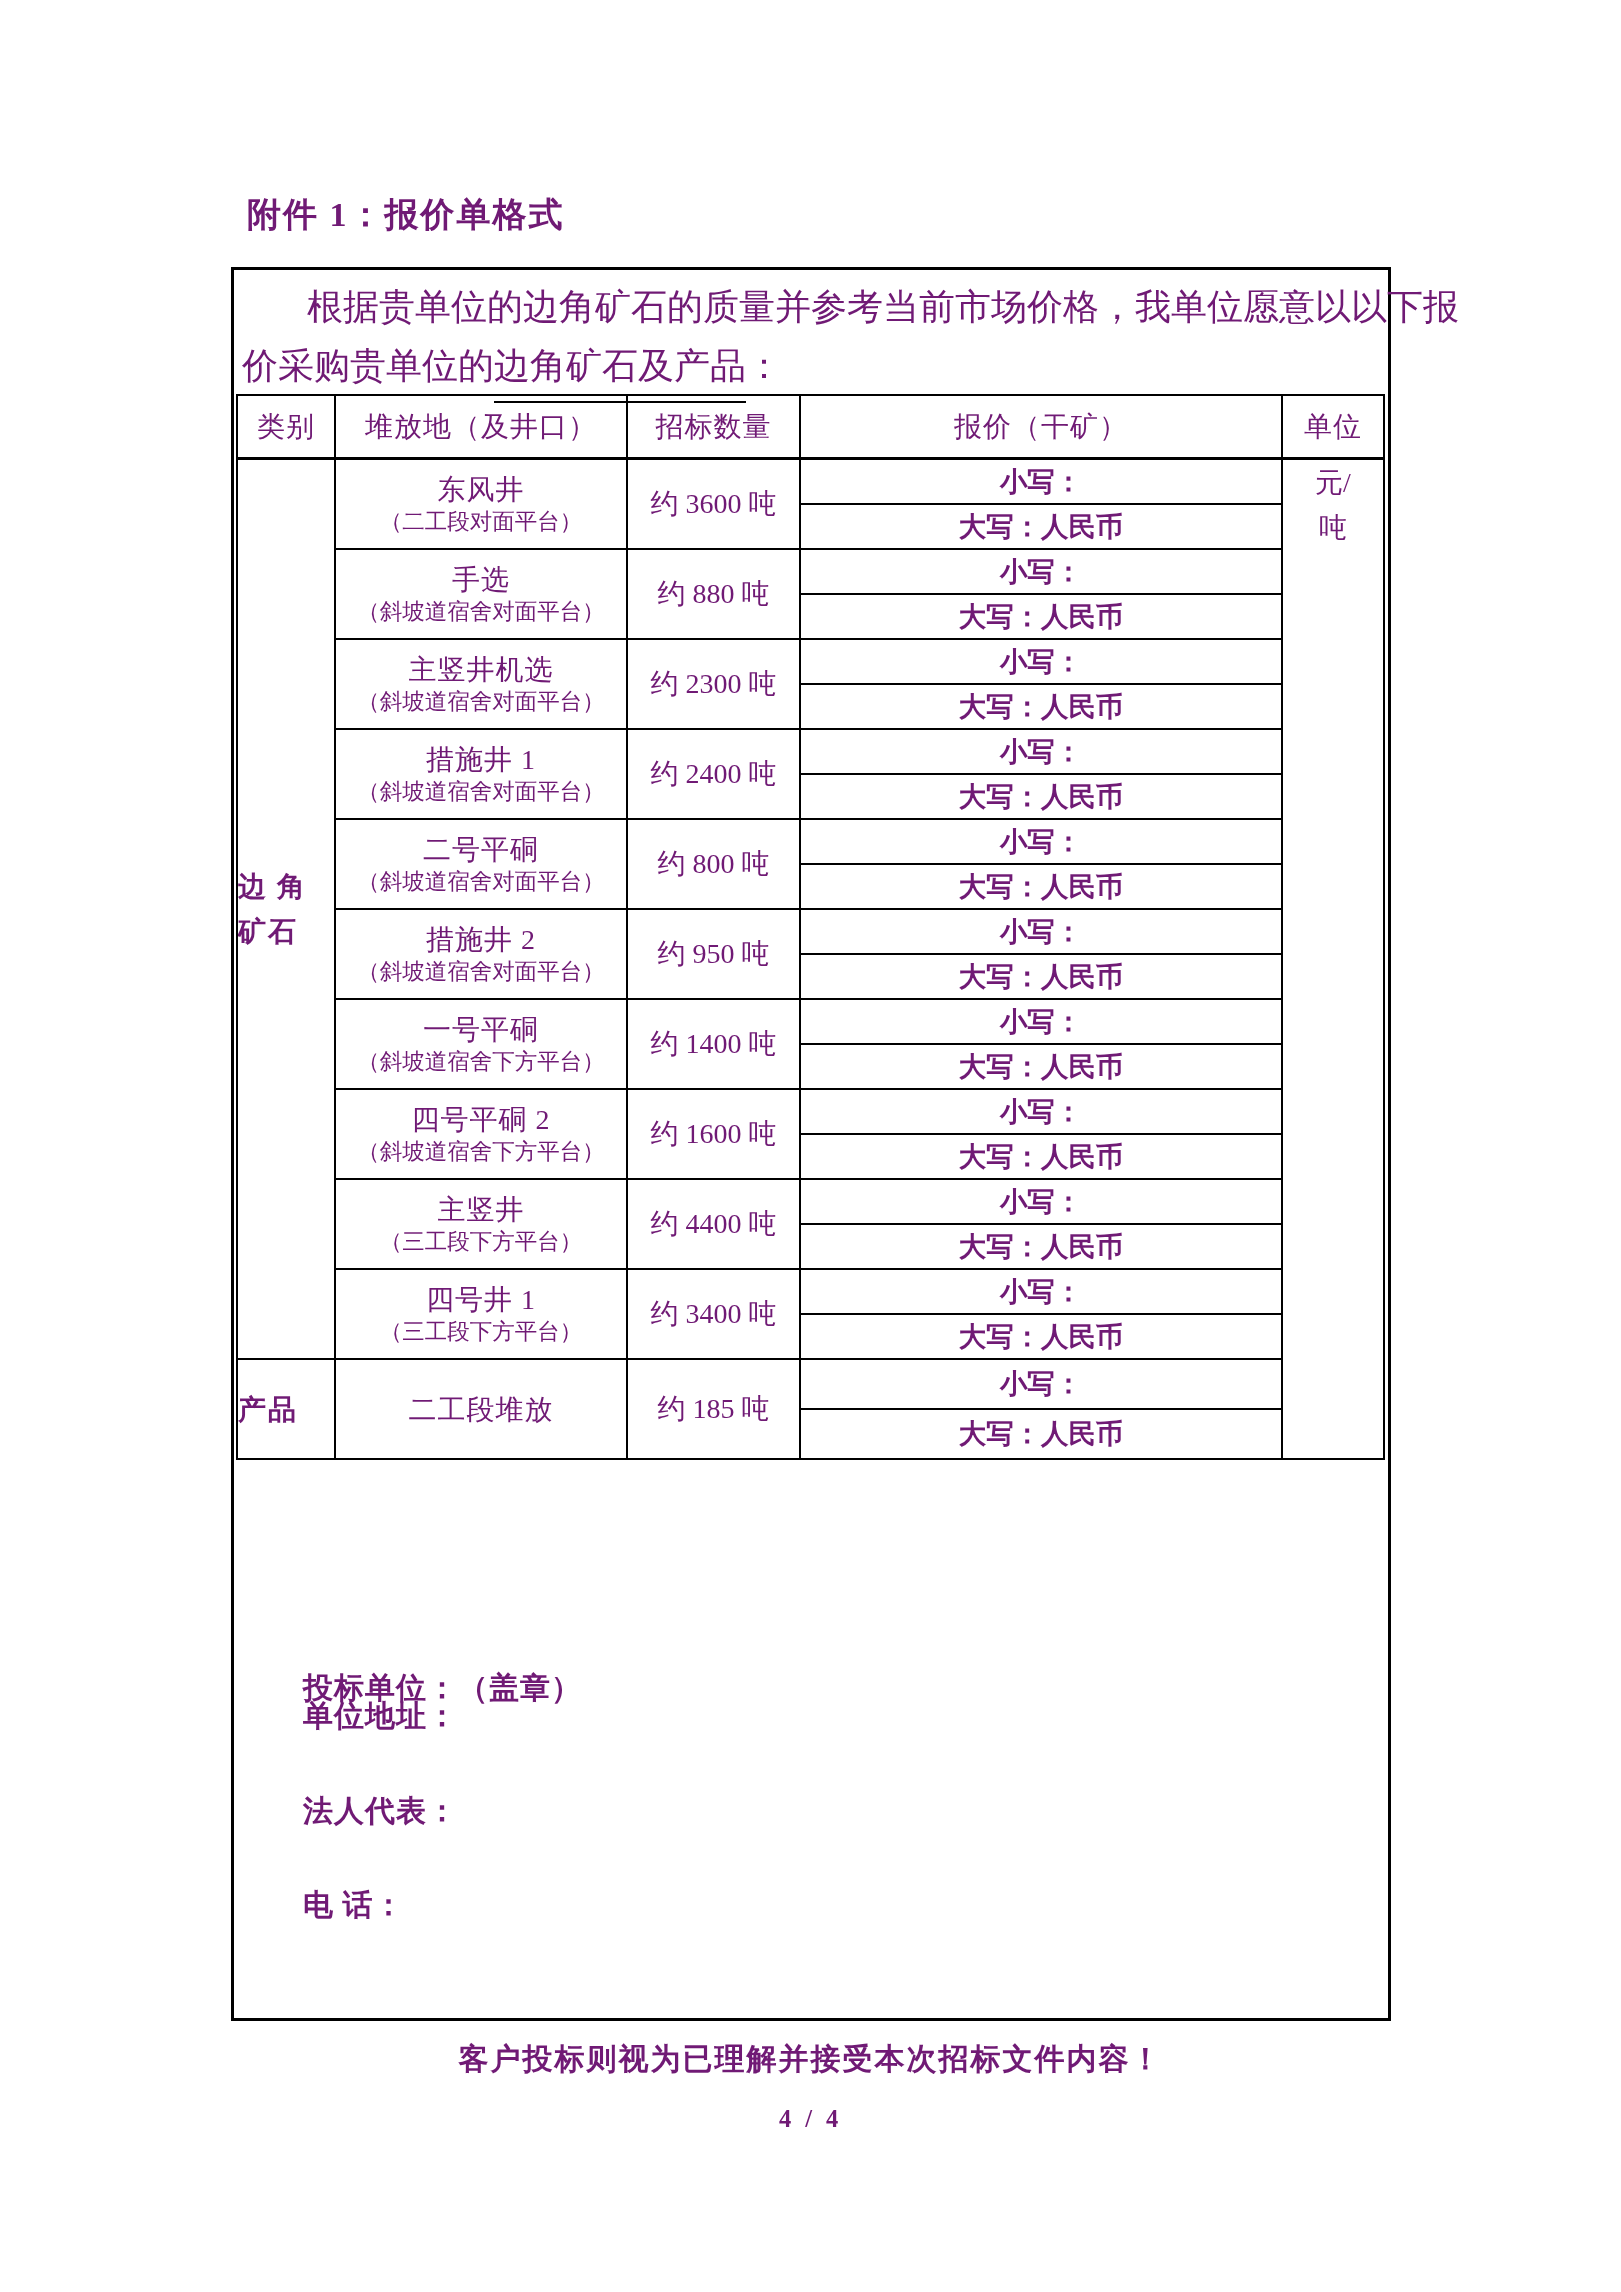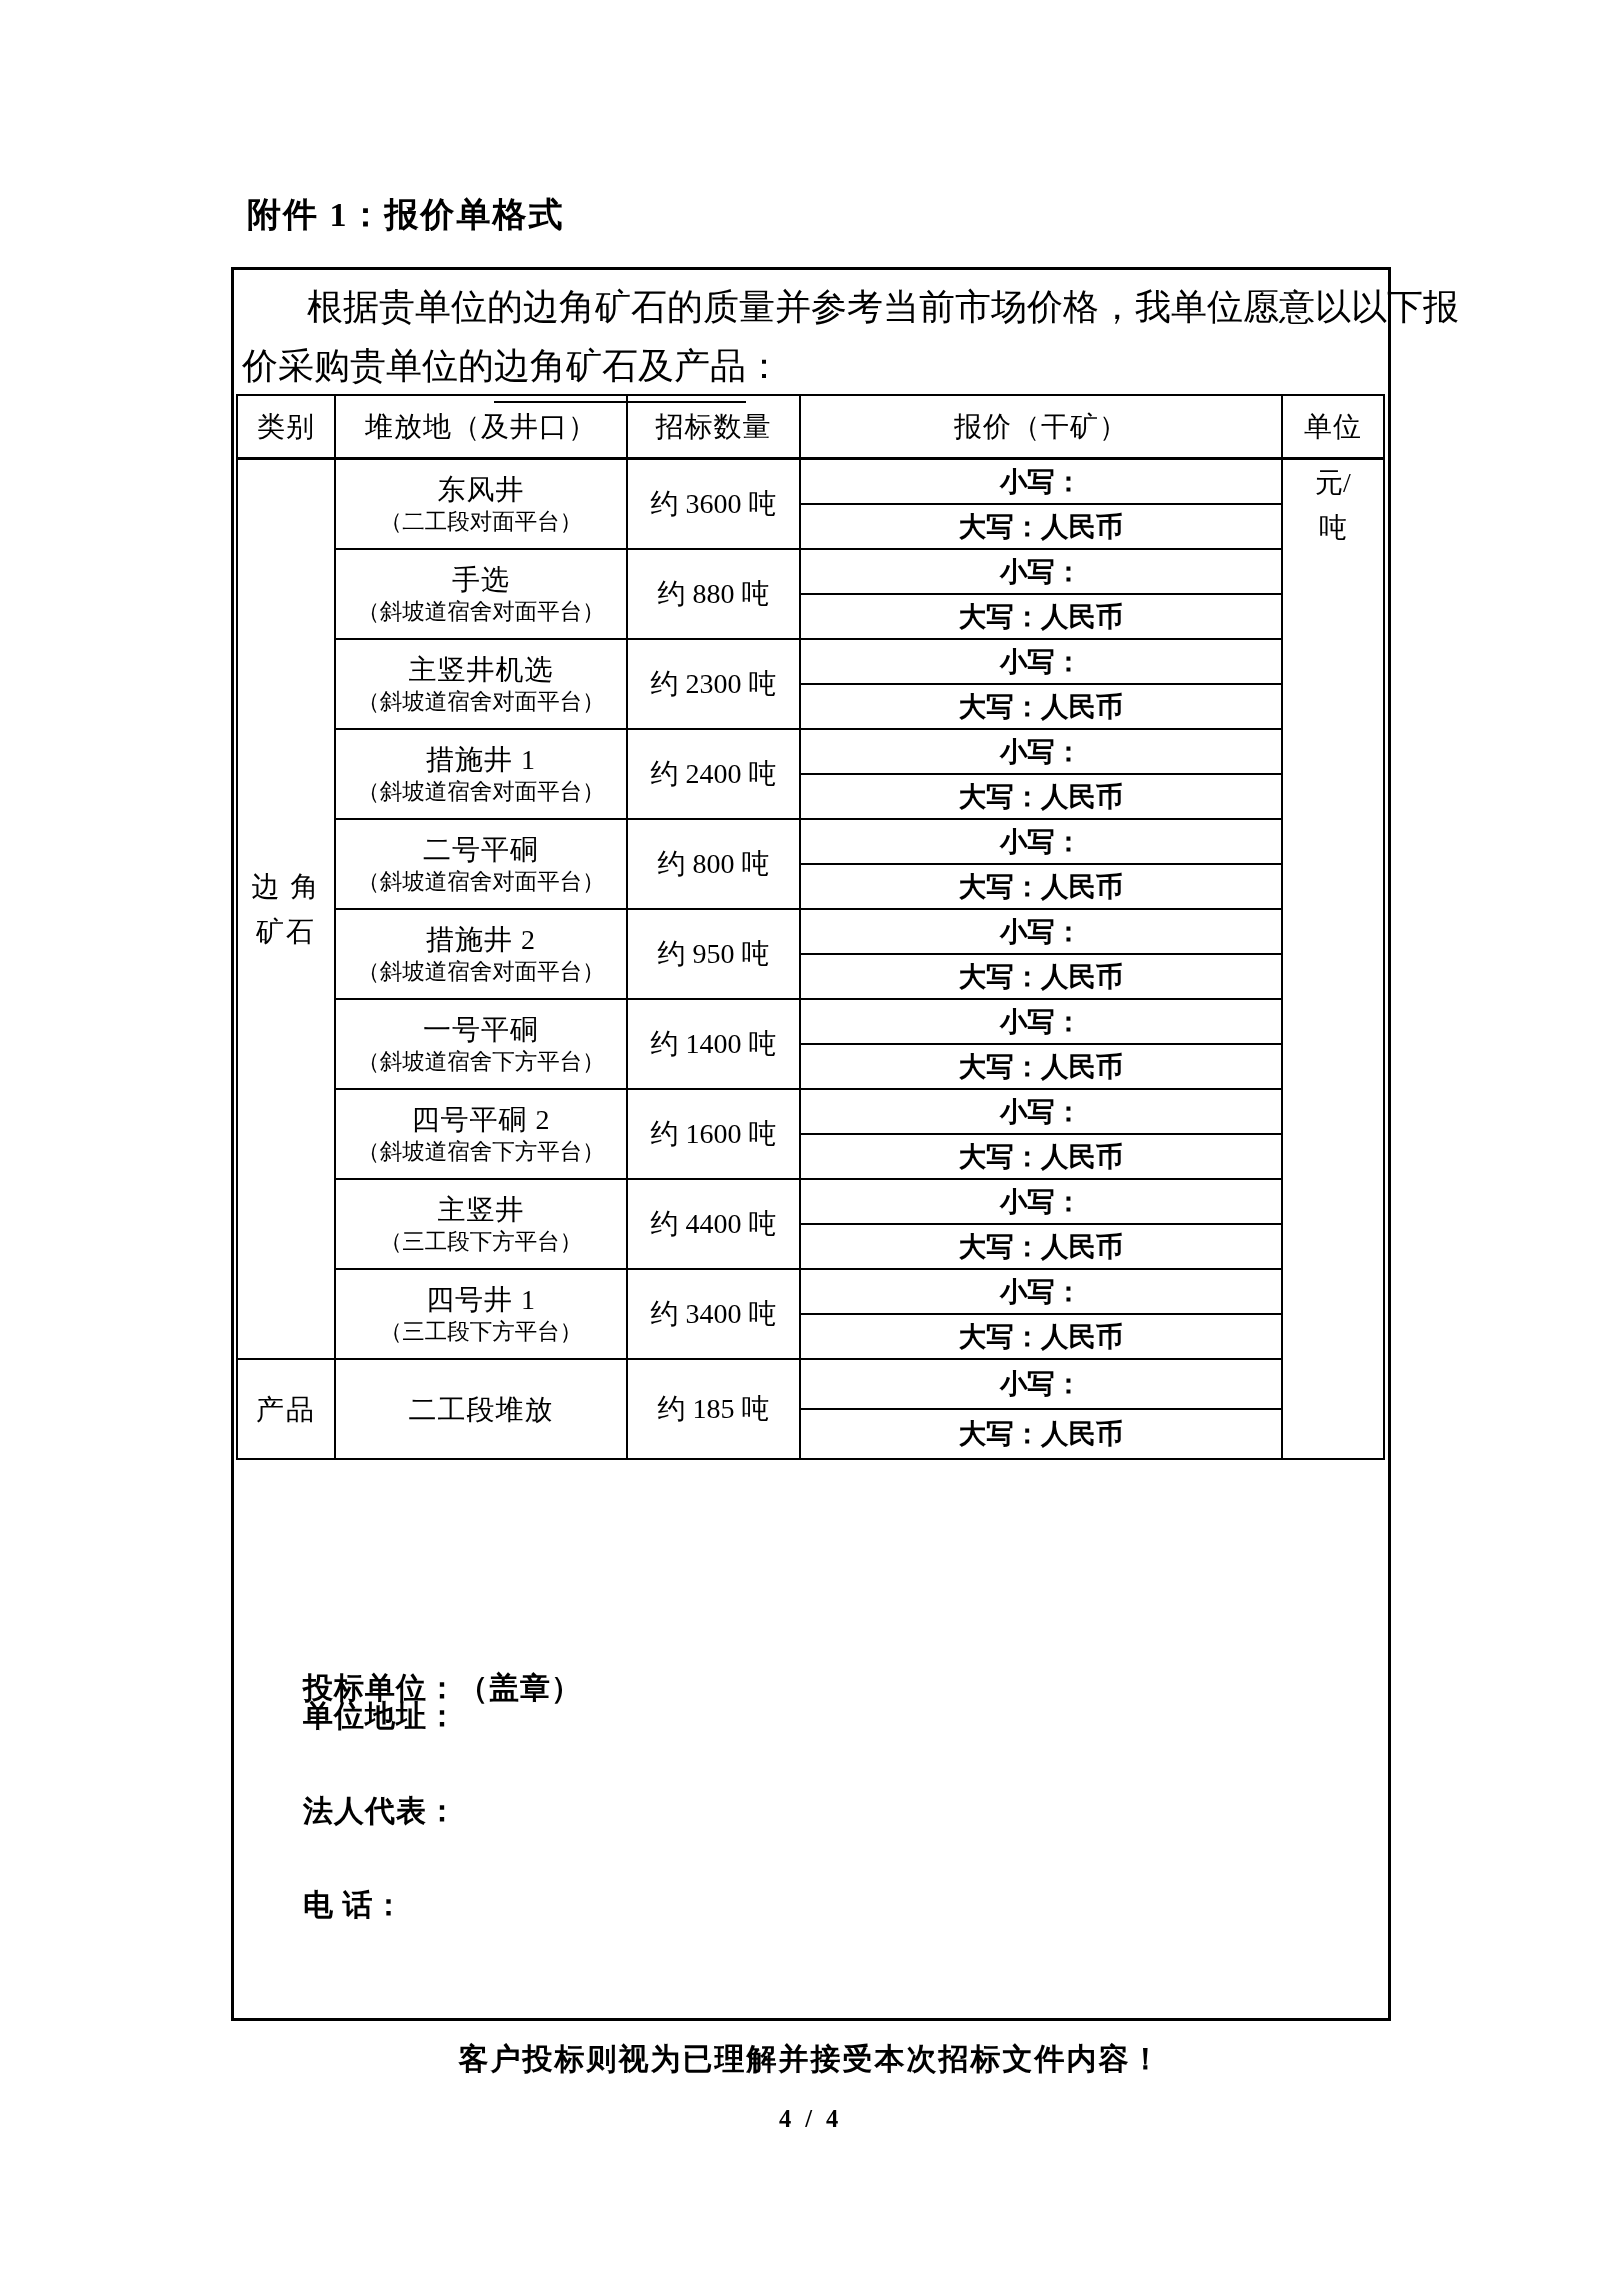--- a/index.html
+++ b/index.html
@@ -1,21 +1,21 @@
 <!DOCTYPE html>
 <html><head>
 <meta charset="utf-8">
 <style>
   html,body { margin:0; padding:0; background:#e8e8e8; }
   .page {
     position:relative;
     width:1621px; height:2293px;
     background:#ffffff;
     font-family:"Liberation Serif","DejaVu Serif",serif;
-    color:#000000;
+    color:#701a75;
     overflow:hidden;
   }
   .doc-title {
     position:absolute; left:247px; top:192px;
     font-size:34px; font-weight:bold; letter-spacing:2px;
   }
   .outer-box {
     position:absolute; left:231px; top:267px;
     width:1160px; height:1754px;
     border:3.9px solid #000;
@@ -47,23 +47,24 @@
   td.loc, td.qty { border-bottom:3.9px solid #000; text-align:center; vertical-align:middle; }
   td.loc .loc-main { font-size:28px; line-height:35px; letter-spacing:1px; }
   td.loc .loc-note { font-size:22.5px; line-height:29px; }
   td.qty { font-size:28px; }
   td.price { font-size:27.4px; text-align:center; vertical-align:middle; padding-left:15.7px;font-weight:bold; }
   td.p-small { height:43px; border-bottom:2px solid #000; }
   td.p-big   { height:43px; border-bottom:3.9px solid #000; }
   td.p-small-lg { height:48px; border-bottom:2px solid #000; }
   td.p-big-lg   { height:48px; border-bottom:3.9px solid #000; }
   td.cat {
-    text-align:center; vertical-align:middle;
+    text-align:left; vertical-align:middle;
     font-size:28px; line-height:45px; letter-spacing:2px;
     border-bottom:3.9px solid #000;
+    font-weight:bold;
   }
   td.unit-cell {
     text-align:center; vertical-align:top;
     font-size:28px; line-height:45px;
     padding-top:294px;
   }
 
   .commitment {
     position:absolute; top:1229px; left:25.5px; right:7.8px;
     font-size:28px; font-weight:bold; white-space:nowrap;

